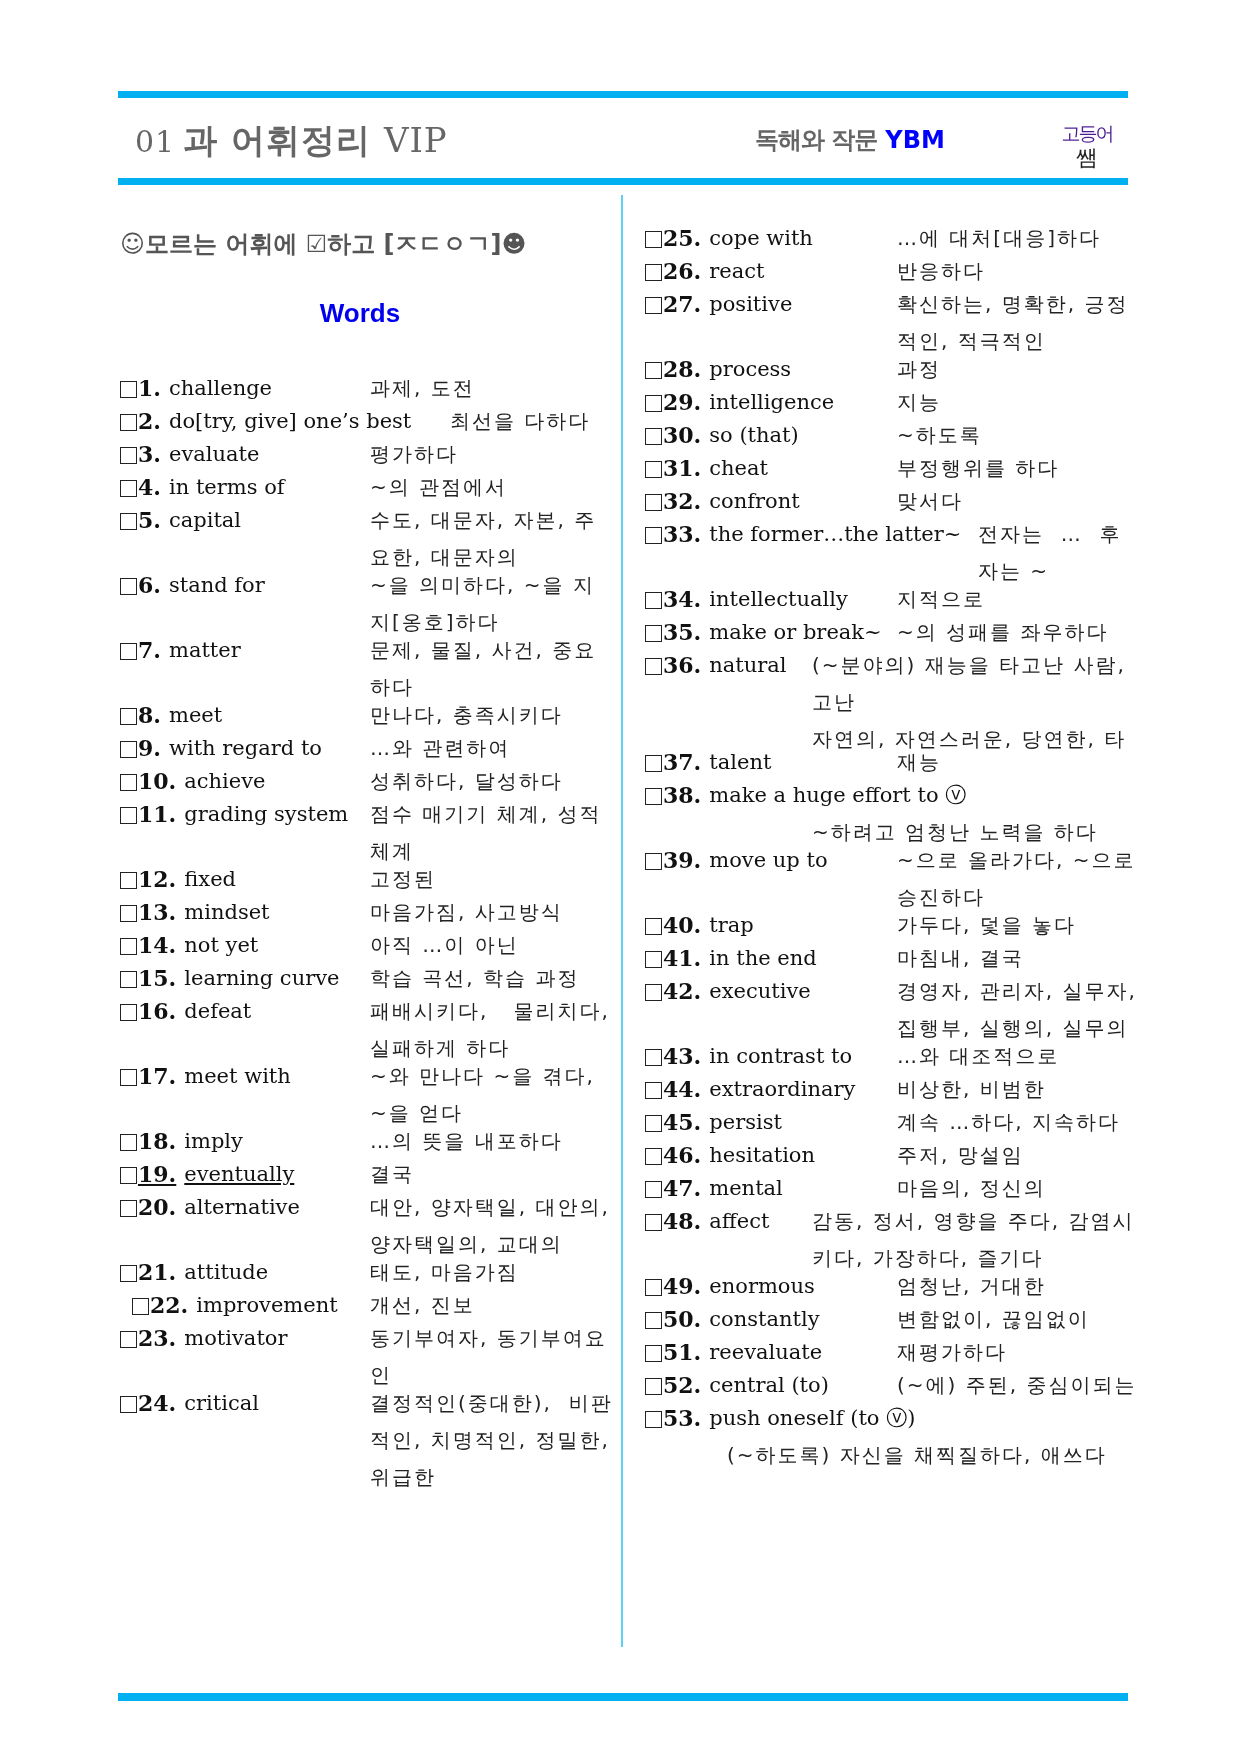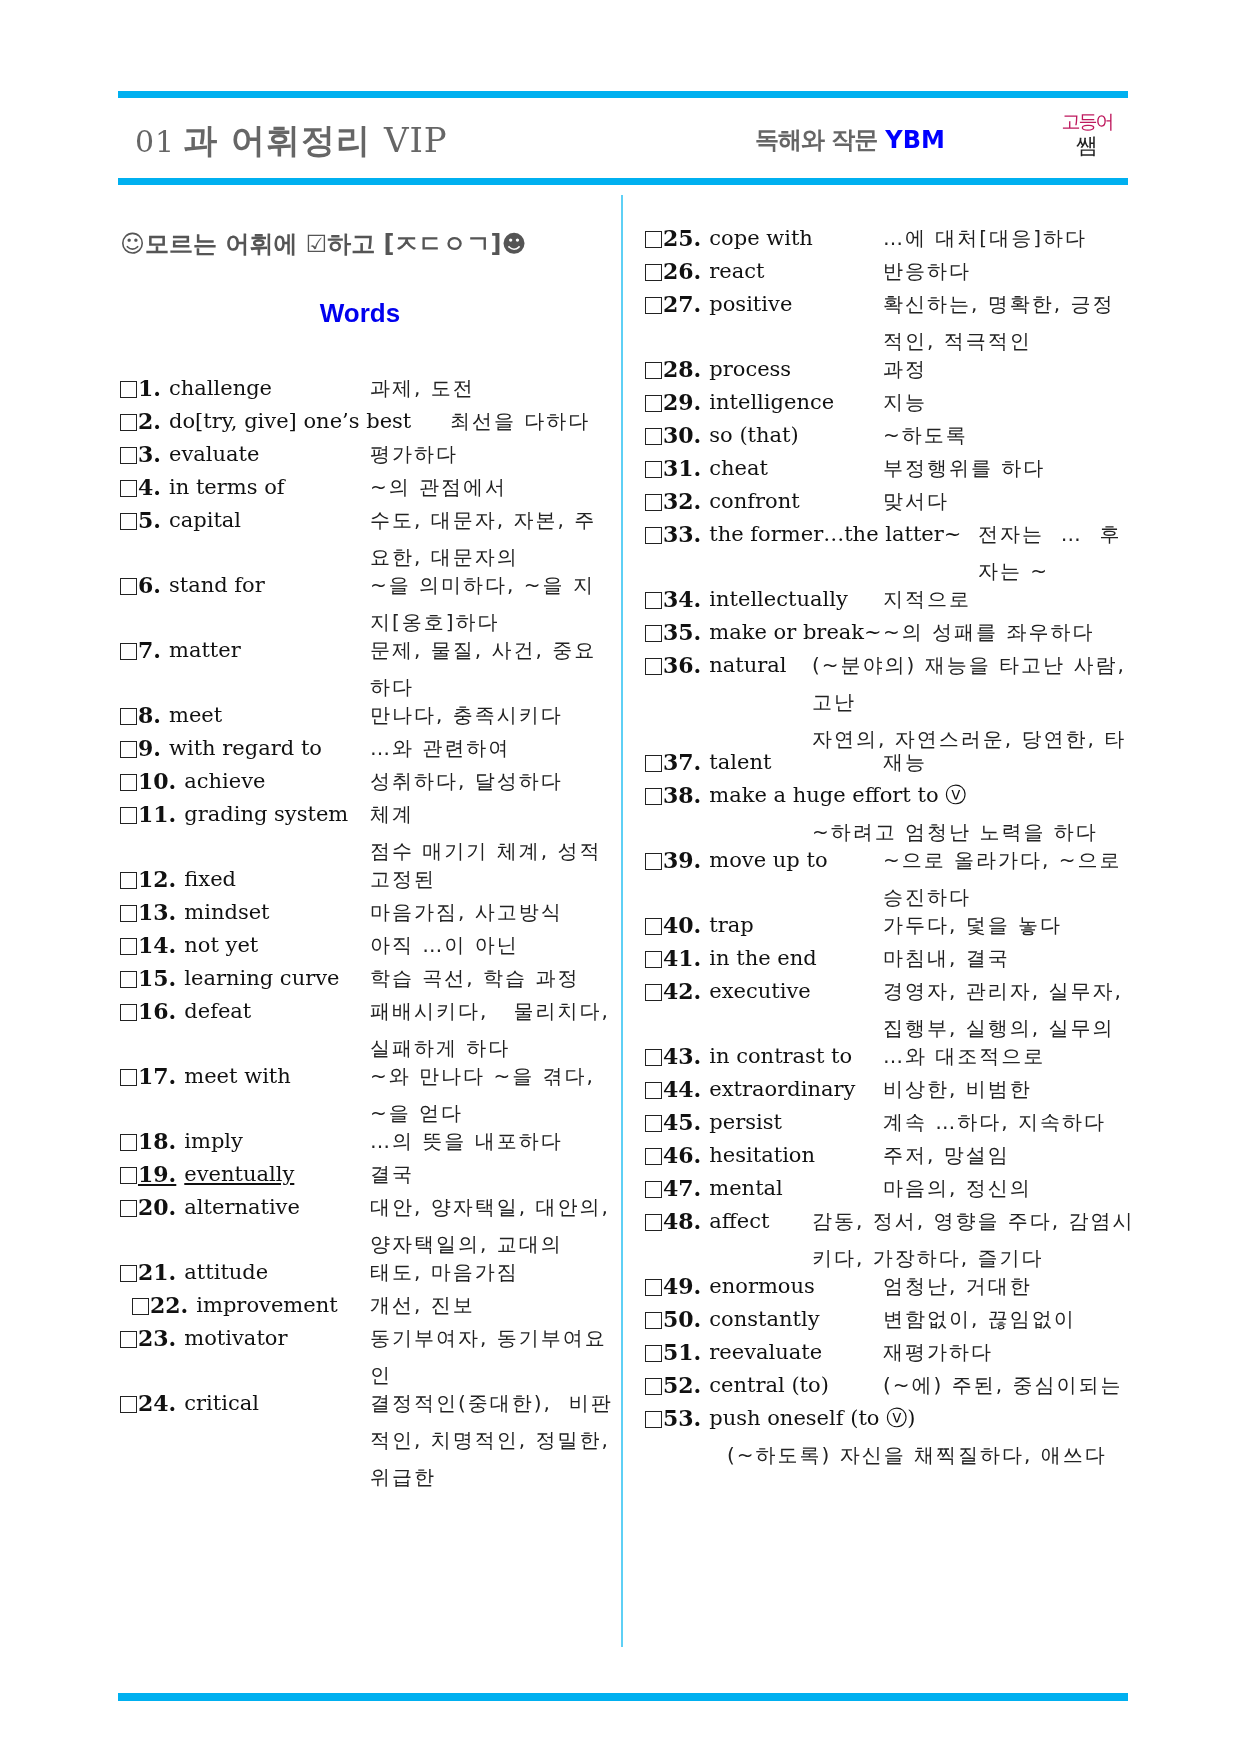--- a/index.html
+++ b/index.html
@@ -13,42 +13,42 @@
 
   .title { position: absolute; left: 135px; top: 118px; font-size: 34px; font-weight: bold;
            color: #666; font-family: "DejaVu Sans", sans-serif; letter-spacing: 1px; white-space: nowrap; }
   .title .num { font-family: "DejaVu Serif", serif; font-weight: normal; font-size: 30px; }
   .title .vip { font-family: "DejaVu Serif", serif; font-weight: normal; }
   .book { position: absolute; left: 755px; top: 124px; font-size: 24px; font-weight: bold; color: #666;
           font-family: "DejaVu Sans", sans-serif; white-space: nowrap; letter-spacing: -1px; }
   .book .pub { color: #0000ff; font-weight: bold; margin-left: 8px; letter-spacing: 0; }
   .logo { position: absolute; left: 1060px; top: 112px; width: 54px; height: 60px;
           font-family: "DejaVu Sans", sans-serif; text-align: center; line-height: 1; }
-  .logo .l1 { color: #be185d; font-size: 19px; display: block; letter-spacing: -2px; }
+  .logo .l1 { color: #4c1d95; font-size: 19px; display: block; letter-spacing: -2px; margin-top: 12px; }
   .logo .l2 { color: #222; font-size: 22px; display: block; margin-top: 4px; }
 
   .subtitle { position: absolute; left: 120px; top: 228px; font-size: 24px; font-weight: bold; color: #555;
               font-family: "DejaVu Sans", sans-serif; white-space: nowrap; }
   .words-head { position: absolute; left: 290px; width: 140px; top: 298px; text-align: center;
                 font-family: "Liberation Sans", sans-serif; font-weight: bold; font-size: 26px; color: #0000ee; }
 
   .col { position: absolute; }
   .col.left { left: 120px; top: 370px; width: 490px; }
   .col.right { left: 645px; top: 220px; width: 485px; }
   .entry { position: relative; font-size: 21px; line-height: 37px; }
   .entry .row1 { display: flex; white-space: nowrap; }
   .chk { display: inline-block; width: 17px; height: 17px; border: 1.5px solid #222; margin-right: 1px;
          vertical-align: middle; position: relative; top: 1px; box-sizing: border-box; margin-top: 10px; }
   .num { font-weight: bold; font-size: 22px; margin-right: 8px; }
   .eng { white-space: nowrap; }
   .kor { font-family: "DejaVu Sans", sans-serif; font-size: 20px; color: #222; letter-spacing: 2px; }
   .entry .kor-abs { position: absolute; top: 0; }
   .entry .kor-line { display: block; }
   .left .kor-abs { left: 250px; width: 240px; }
-  .right .kor-abs { left: 238px; width: 240px; }
+  .right .kor-abs { left: 252px; width: 240px; }
 </style>
 </head>
 <body>
 
 <div class="hline top"></div>
 <div class="title"><span class="num">01</span><span>과 어휘정리</span> <span class="vip">VIP</span></div>
 <div class="book"><span>독해와 작문</span><span class="pub">YBM</span></div>
 <div class="logo">
     <span class="l1">고등어</span>
     <span class="l2">쌤</span>
@@ -164,22 +164,22 @@
         <span class="kor-line" style="white-space: pre;">성취하다, 달성하다</span>
       </div>
     </div>
     <div class="entry" style="height: 65px;">
       <div class="row1">
         <span class="chk"></span>
         <span class="num">11.</span>
         <span class="eng">grading system</span>
       </div>
       <div class="kor kor-abs">
+        <span class="kor-line" style="white-space: pre;">점수 매기기 체계, 성적</span>
         <span class="kor-line" style="white-space: pre;">체계</span>
-        <span class="kor-line" style="white-space: pre;">점수 매기기 체계, 성적</span>
       </div>
     </div>
     <div class="entry" style="height: 33px;">
       <div class="row1">
         <span class="chk"></span>
         <span class="num">12.</span>
         <span class="eng">fixed</span>
       </div>
       <div class="kor kor-abs">
         <span class="kor-line" style="white-space: pre;">고정된</span>

